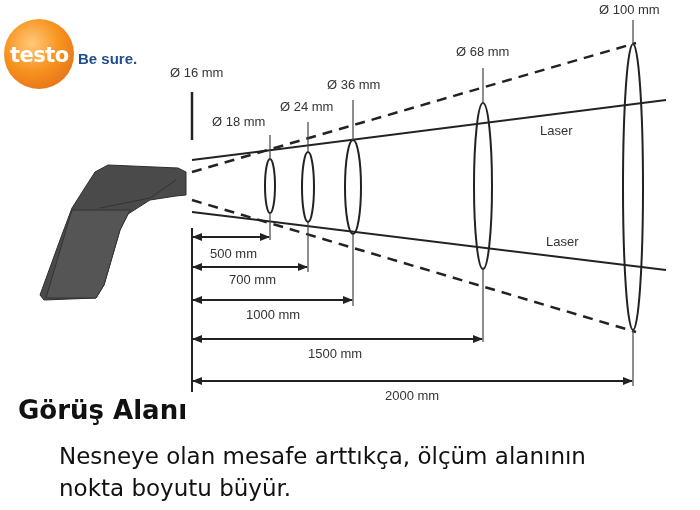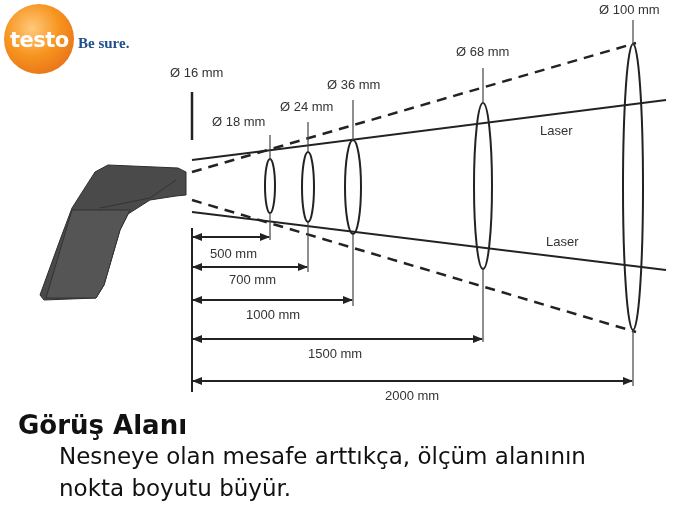--- a/index.html
+++ b/index.html
@@ -1,24 +1,24 @@
 <!DOCTYPE html>
 <html><head>
 <meta charset="utf-8">
 <style>
   html, body { margin: 0; padding: 0; background: #ffffff; }
   body { width: 700px; height: 510px; position: relative; overflow: hidden; font-family: "Liberation Sans", sans-serif; }
-  .logo { position: absolute; left: 4px; top: 4px; width: 180px; height: 72px; }
+  .logo { position: absolute; left: 4px; top: 19px; width: 180px; height: 72px; }
   .logo-ball { position: absolute; left: 0; top: 0; width: 70px; height: 70px; border-radius: 50%;
     background: radial-gradient(circle at 40% 35%, #ffc97a 0%, #f7931e 45%, #e8731a 80%, #d4621a 100%); }
   .logo-word { position: absolute; left: 6px; top: 24px; color: #ffffff; font-weight: bold; font-size: 21px; letter-spacing: -0.5px; font-family: "DejaVu Sans", sans-serif; }
-  .logo-tag { position: absolute; left: 74px; top: 31px; color: #1f4e8c; font-weight: bold; font-size: 15px; font-family: Liberation Serif, serif; text-align: center; }
+  .logo-tag { position: absolute; left: 74px; top: 31px; color: #1f4e8c; font-weight: bold; font-size: 15px; font-family: Liberation Sans, sans-serif; text-align: center; }
   svg.diagram { position: absolute; left: 0; top: 0; }
   .lbl { font-family: "Liberation Sans", sans-serif; font-size: 13px; fill: #333333; }
-  .title { position: absolute; left: 18px; top: 395px; font-size: 26px; font-weight: bold; color: #111111; font-family: "DejaVu Sans", sans-serif; margin-top: 15px; }
+  .title { position: absolute; left: 18px; top: 395px; font-size: 26px; font-weight: bold; color: #111111; font-family: "DejaVu Sans", sans-serif; }
   .desc { position: absolute; left: 18px; top: 440px; width: 560px; font-size: 23px; line-height: 32px; color: #111111; font-family: "DejaVu Sans", sans-serif; margin-left: 41px; }
 </style>
 </head>
 <body>
 
 <div class="logo">
   <div class="logo-ball"></div>
   <span class="logo-word">testo</span>
   <span class="logo-tag">Be sure.</span>
 </div>

